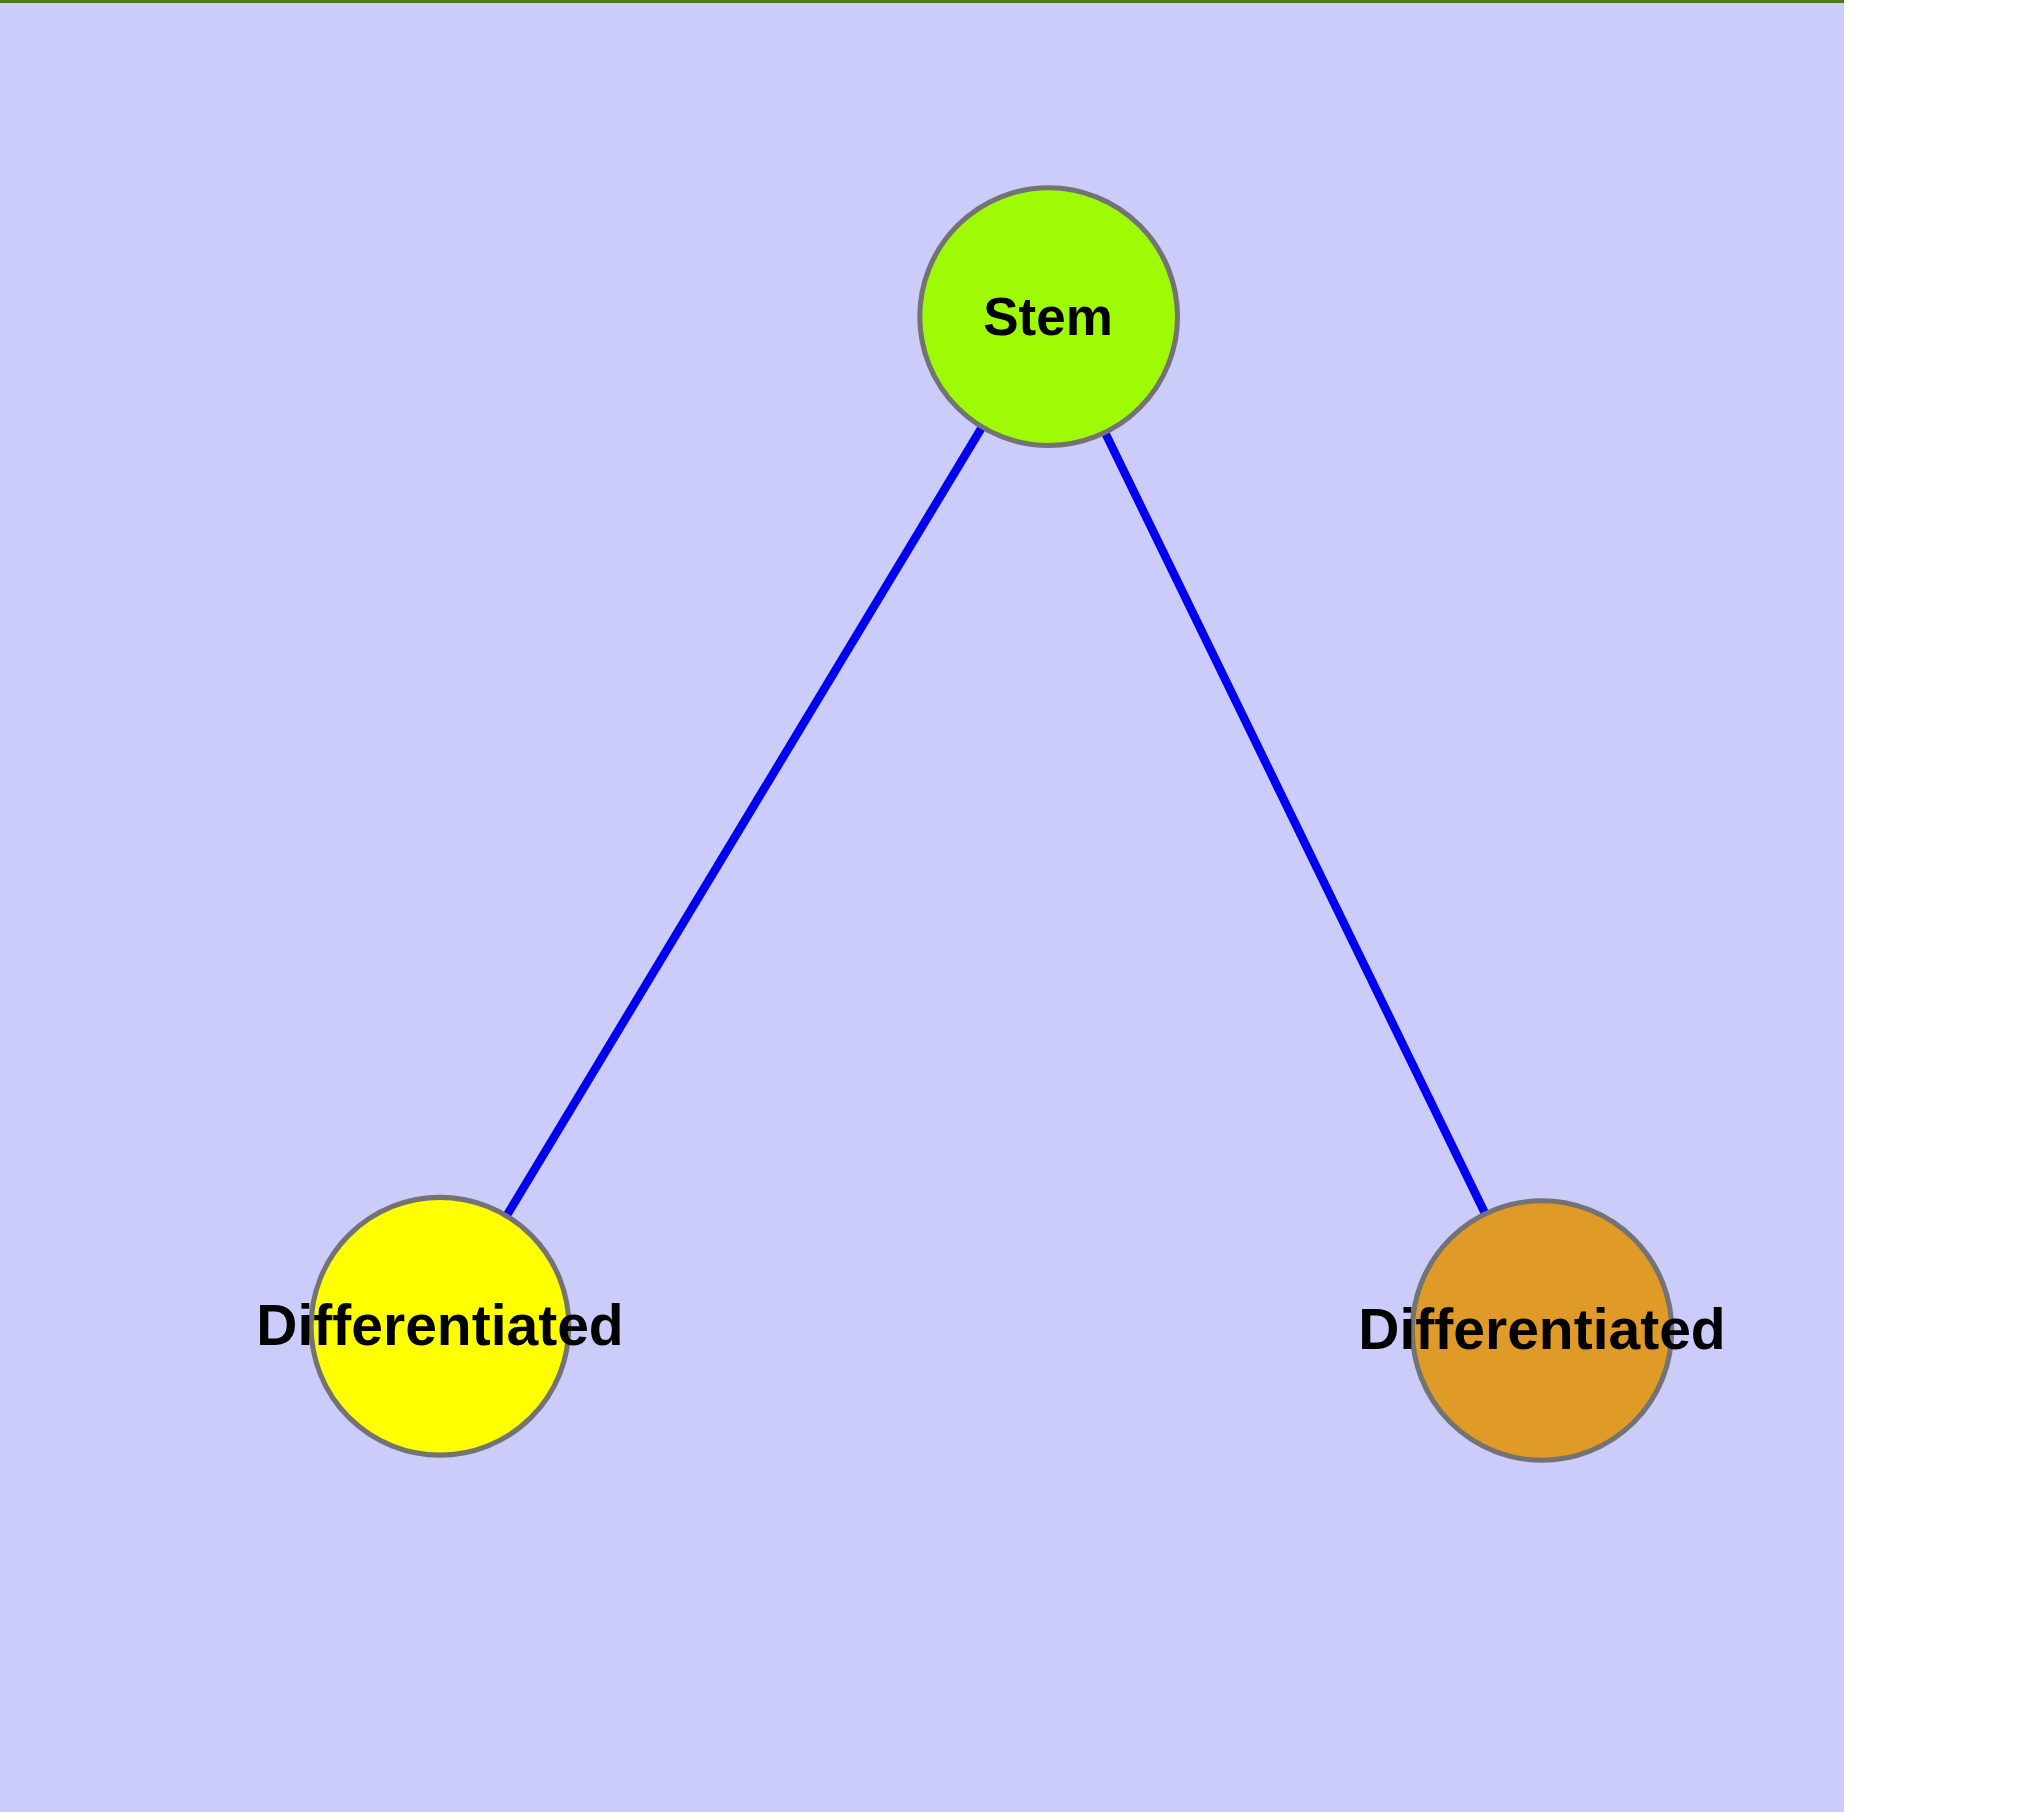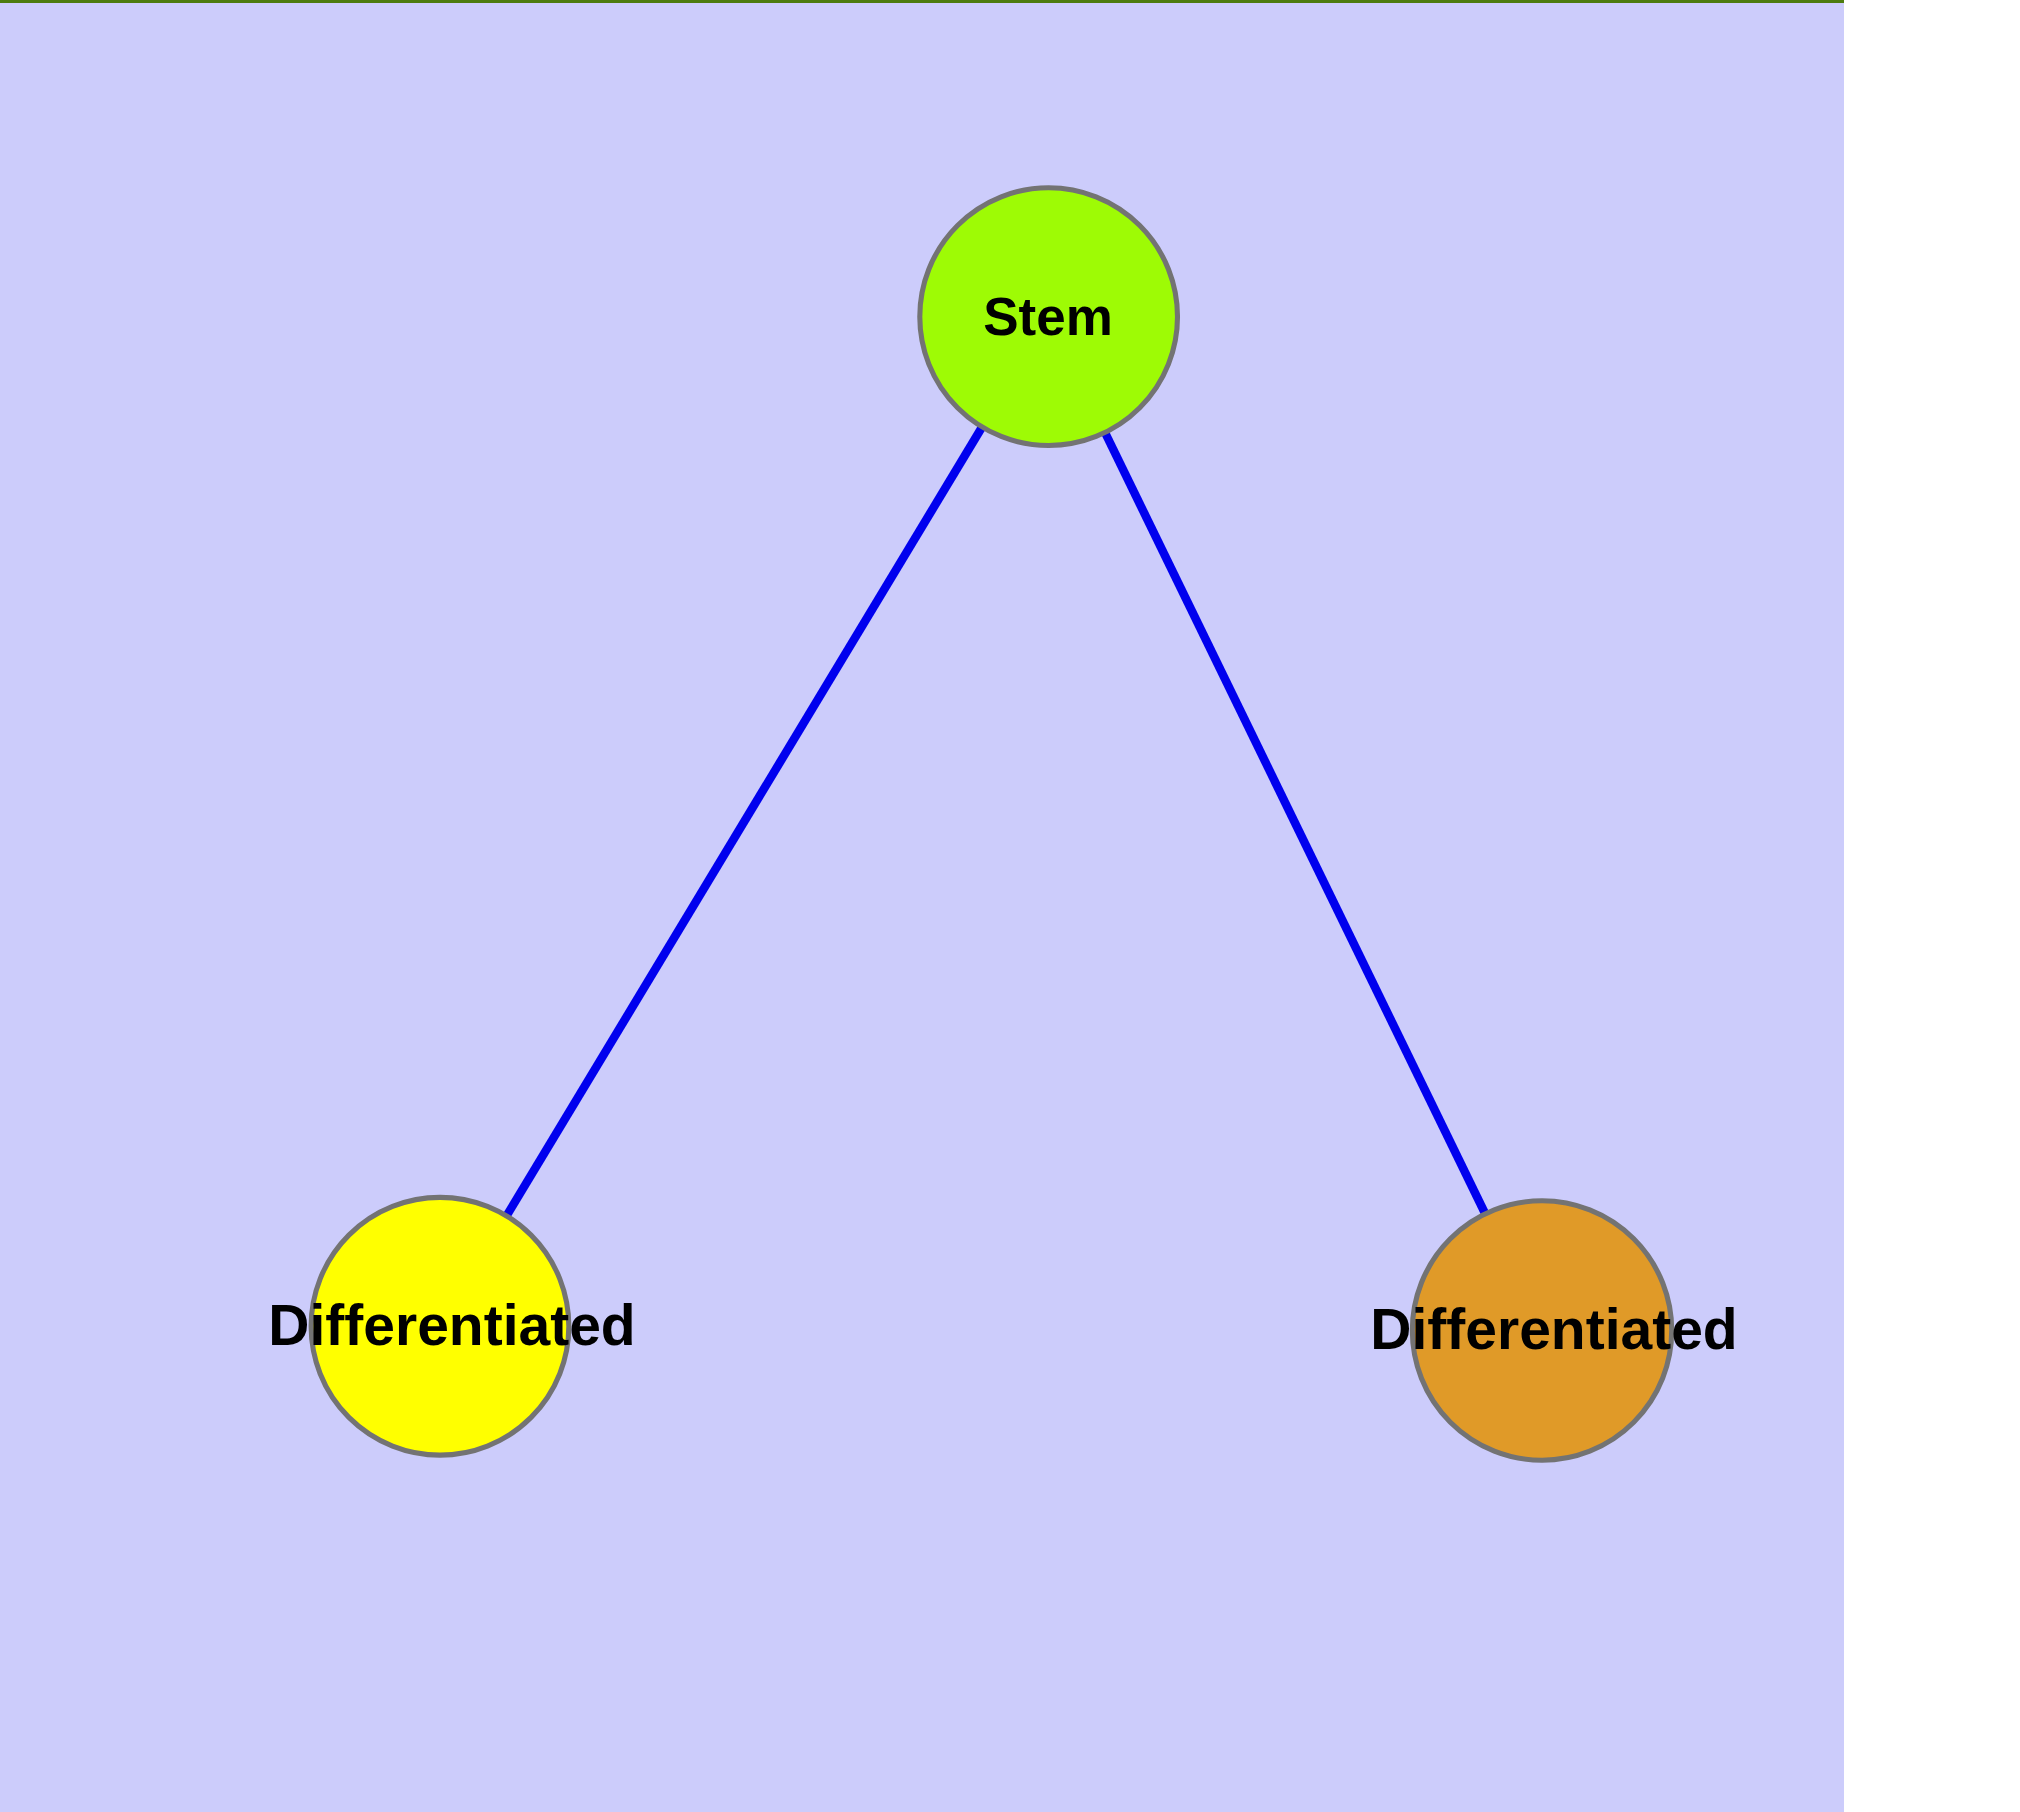--- a/index.html
+++ b/index.html
@@ -40,21 +40,20 @@
     white-space: nowrap;
     pointer-events: none;
     line-height: 1.18;
     transform: translate(-50%, -50%);
   }
   .node-label.stem {
     font-size: 53px;
   }
   .node-label.diff {
     font-size: 57px;
-    margin-left: 12px;
   }
 </style>
 </head>
 <body>
 
 <div id="canvas">
   <div id="plot-area">
 
     <svg id="graph-svg" viewBox="0 0 2384 2134" preserveAspectRatio="none">
       <g id="edge-layer">

